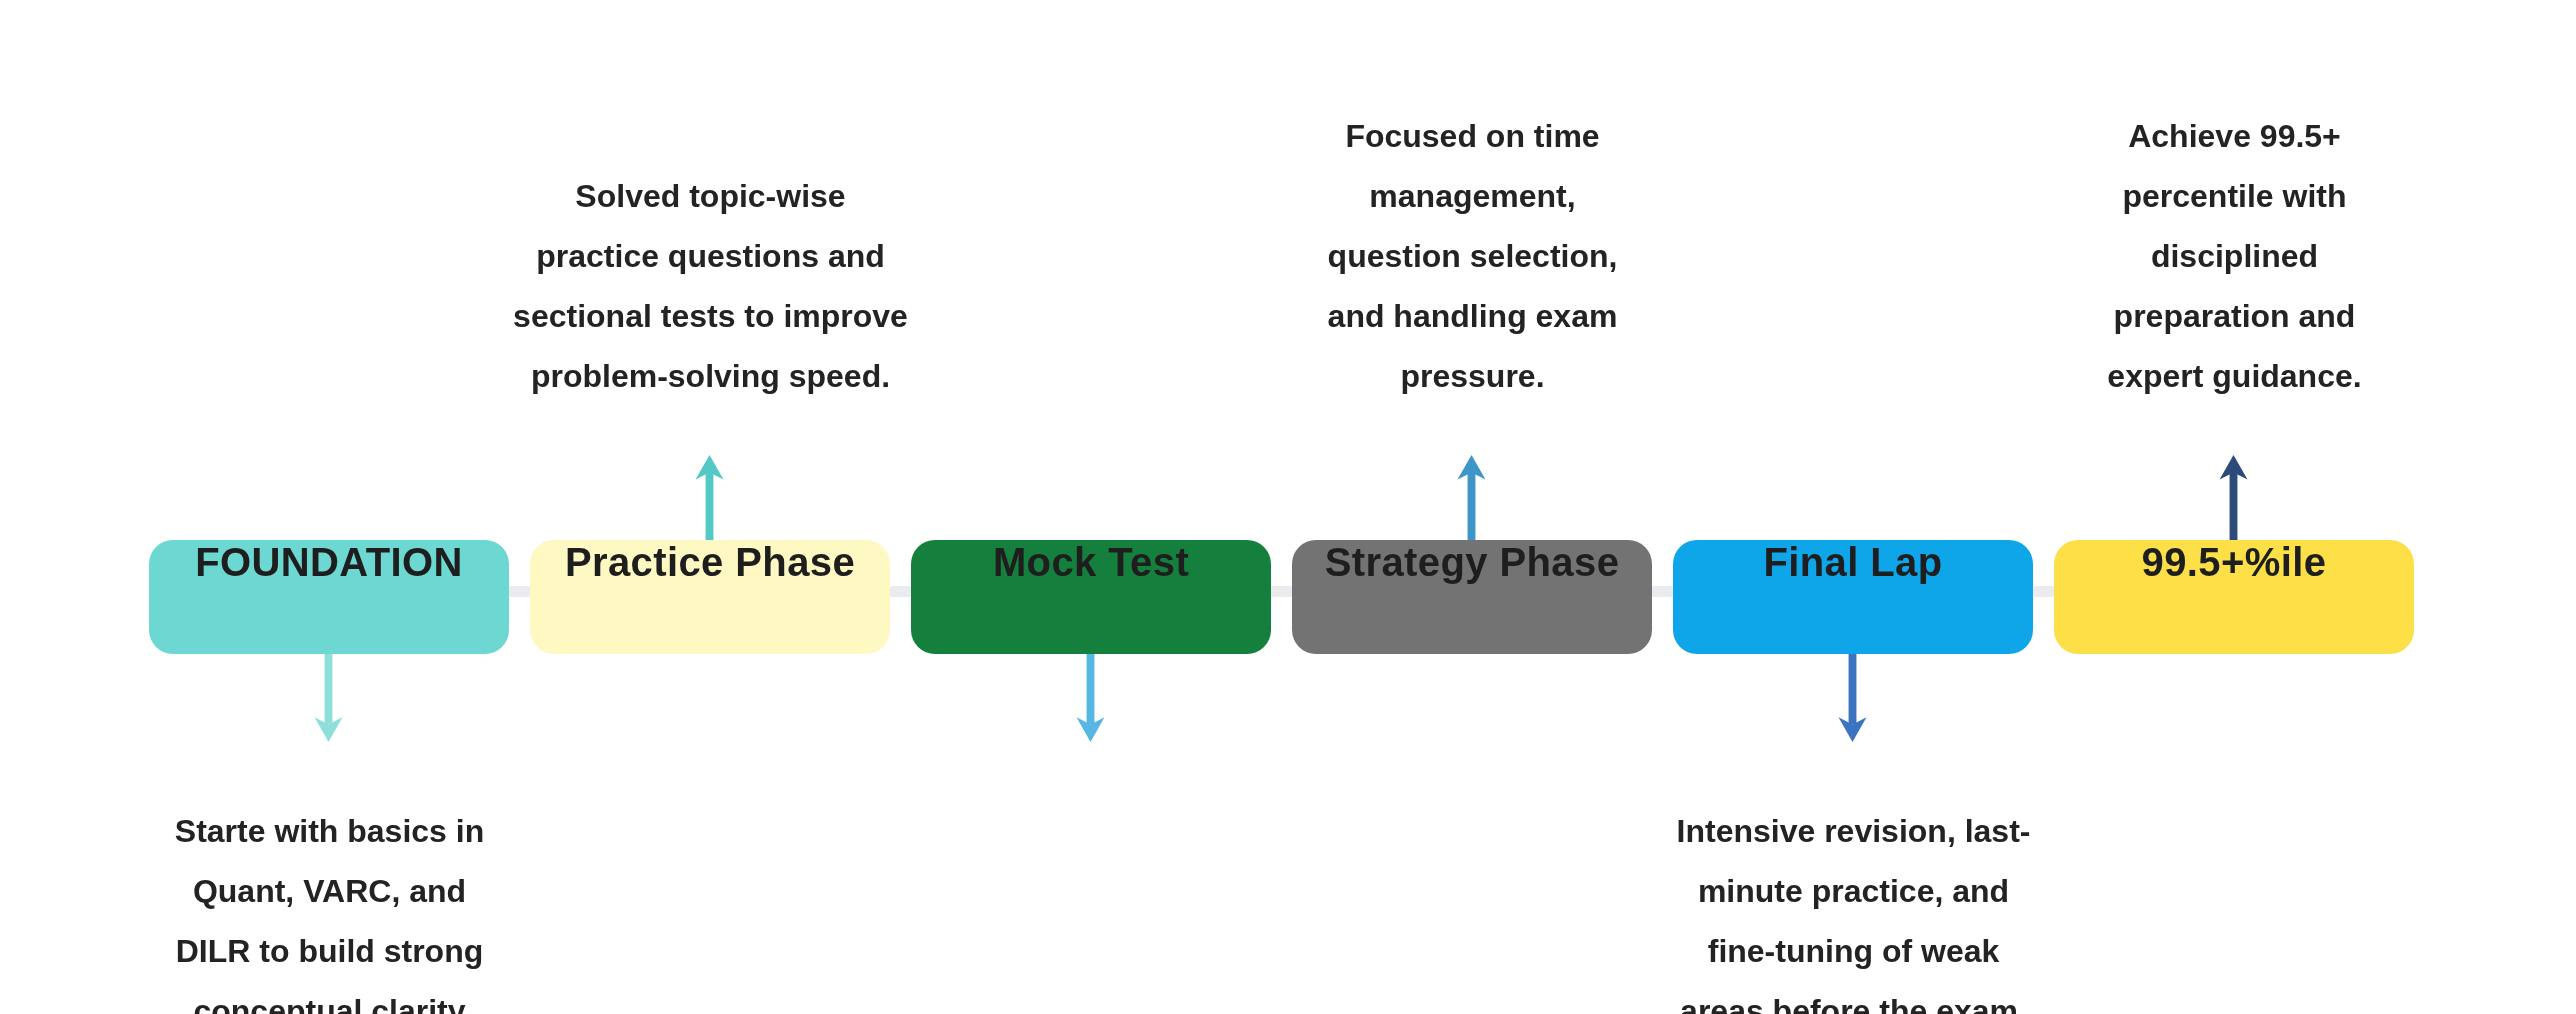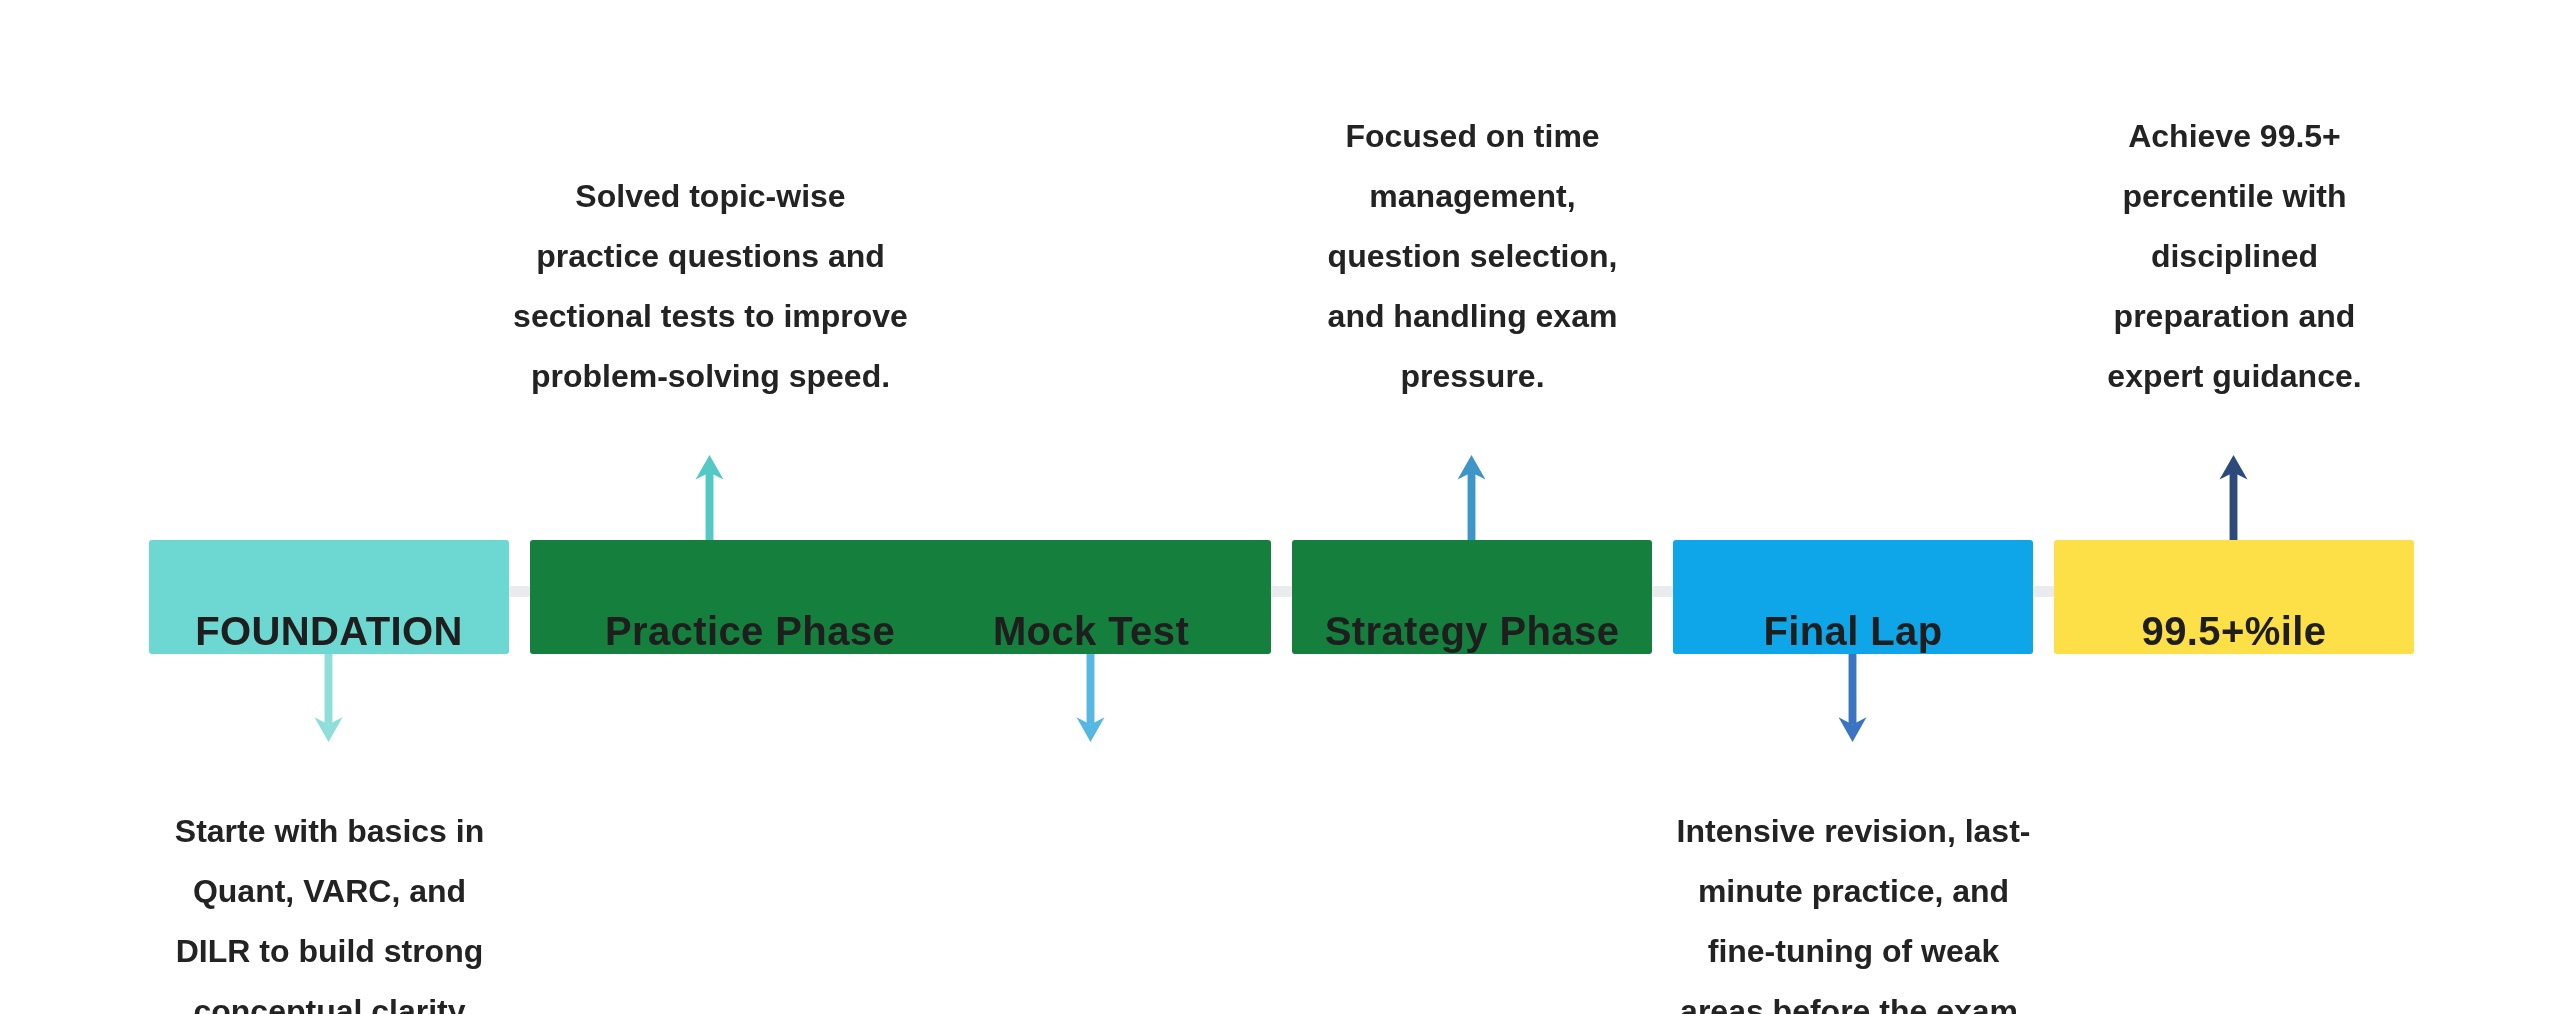--- a/index.html
+++ b/index.html
@@ -12,23 +12,23 @@
     font-family: "Liberation Sans", "DejaVu Sans", sans-serif;
   }
   .phase { position: absolute; top: 0; left: 0; width: 100%; height: 100%; pointer-events: none; }
 
   .box {
     position: absolute;
     top: 540px;
     left: calc(var(--cx) - 180px);
     width: 360px;
     height: 114px;
-    border-radius: 3px;
+    border-radius: 24px;
     display: flex;
-    align-items: flex-end;
+    align-items: flex-start;
     justify-content: center;
   }
   .box-label {
     font-size: 40px;
     font-weight: 700;
     color: #1e1e1e;
     letter-spacing: 0.4px;
     white-space: nowrap;
   }
 
@@ -95,21 +95,21 @@
     <div class="desc desc-top">Solved topic-wise
 practice questions and
 sectional tests to improve
 problem-solving speed.</div>
     <div class="arrow arrow-up" style="color: rgb(84, 200, 196);">
       <svg viewBox="0 0 40 97" preserveAspectRatio="none">
         <line x1="20" y1="97" x2="20" y2="17" stroke="currentColor" stroke-width="9"></line>
         <polygon points="20,0 4,28 20,20 36,28" fill="currentColor"></polygon>
       </svg>
     </div>
-    <div class="box" style="background-color: #15803d; padding-left: 40px;">
+    <div class="box" style="background-color: #fef9c3;">
       <span class="box-label">Practice Phase</span>
     </div>
   </div>
 
   <div class="phase" style="--cx:1091px">
     <div class="box" style="background-color: #15803d;">
       <span class="box-label">Mock Test</span>
     </div>
     <div class="arrow arrow-down" style="color: rgb(85, 183, 226);">
       <svg viewBox="0 0 40 100" preserveAspectRatio="none">
@@ -124,21 +124,21 @@
 management,
 question selection,
 and handling exam
 pressure.</div>
     <div class="arrow arrow-up" style="color: rgb(62, 149, 199);">
       <svg viewBox="0 0 40 97" preserveAspectRatio="none">
         <line x1="20" y1="97" x2="20" y2="17" stroke="currentColor" stroke-width="9"></line>
         <polygon points="20,0 4,28 20,20 36,28" fill="currentColor"></polygon>
       </svg>
     </div>
-    <div class="box" style="background-color: #15803d;">
+    <div class="box" style="background-color: #737373;">
       <span class="box-label">Strategy Phase</span>
     </div>
   </div>
 
   <div class="phase" style="--cx:1853px">
     <div class="box" style="background-color: #0ea5e9;">
       <span class="box-label">Final Lap</span>
     </div>
     <div class="arrow arrow-down" style="color: rgb(59, 116, 192);">
       <svg viewBox="0 0 40 100" preserveAspectRatio="none">

